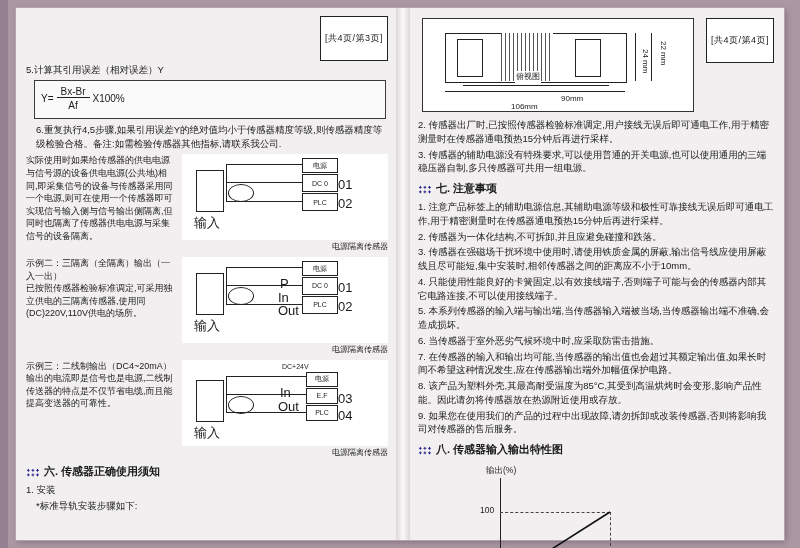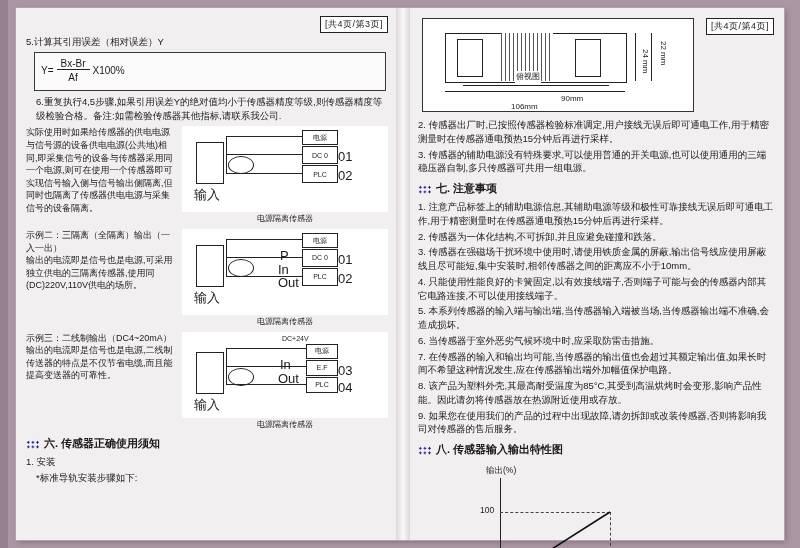--- a/index.html
+++ b/index.html
@@ -28,21 +28,21 @@
   }
   .col{
     position:absolute;top:0;height:532px;padding:8px 10px;box-sizing:border-box;
     font-size:9.5px;line-height:1.45;color:#1a1a1a;
   }
   .col.left{left:0;width:382px;}
   .col.right{left:392px;width:376px;}
 
   
   .pagetag{
-    display:inline-block;border:1px solid #222;padding:1px 4px;
+    display:inline-block;border:1px solid #222;padding:15px 4px;
     font-size:9px;background:#fff;letter-spacing:.5px;
   }
   .pagetag-wrap{text-align:right;margin-bottom:2px;}
   .sec-head{
     display:flex;align-items:center;gap:4px;margin:6px 0 3px;
     font-weight:bold;font-size:11px;
   }
   .dots{
     width:14px;height:11px;flex:0 0 14px;
     background-image:radial-gradient(#1b1b8a 38%,transparent 40%);
@@ -59,21 +59,21 @@
   .frac{display:flex;align-items:center;gap:3px;font-size:10px;}
   .frac .stack{display:inline-block;text-align:center;}
   .frac .num{border-bottom:1px solid #222;padding:0 4px;}
   .frac .den{padding:0 4px;}
   .legend{font-size:9px;line-height:1.5;}
 
   
   .ex-row{display:flex;gap:6px;margin-top:4px;}
   .ex-text{width:150px;flex:0 0 150px;font-size:9px;line-height:1.4;}
   .ex-fig{flex:1;position:relative;}
-  .fig-cap{text-align:center;font-size:8px;margin-top:1px;}
+  .fig-cap{text-align:right;font-size:8px;margin-top:1px;}
 
   
   .dg{position:relative;height:86px;background:#fff;border:0;}
   .dg .bx{position:absolute;border:1px solid #222;background:#fff;font-size:7px;
           display:flex;align-items:center;justify-content:center;text-align:center;line-height:1.1;}
   .dg .ln{position:absolute;background:#222;}
   .dg .lbl{position:absolute;font-size:13px;white-space:nowrap;}
   .dg .oval{position:absolute;border:1px solid #222;border-radius:50%;}
   .dg .sensor{position:absolute;border:1px solid #222;background:#fff;}
 
@@ -133,21 +133,21 @@
           <div class="lbl" style="left:156px;top:22px;">01</div>
           <div class="lbl" style="left:156px;top:41px;">02</div>
         </div>
         <div class="fig-cap">电源隔离传感器</div>
       </div>
     </div>
 
     <div class="ex-row">
       <div class="ex-text">
         <div>示例二：三隔离（全隔离）输出（一入一出）</div>
-        <div>输出的电流即是信号也是电源,可采用独立供电的三隔离传感器,使用同(DC)220V,110V供电的场所。</div>
+        <div>已按照传感器检验标准调定,可采用独立供电的三隔离传感器,使用同(DC)220V,110V供电的场所。</div>
       </div>
       <div class="ex-fig">
         <div class="dg">
           <div class="bx" style="left:120px;top:4px;width:34px;height:13px;">电源</div>
           <div class="bx" style="left:120px;top:20px;width:34px;height:16px;">DC 0</div>
           <div class="bx" style="left:120px;top:39px;width:34px;height:16px;">PLC</div>
           <div class="lbl" style="left:98px;top:18px;">P</div>
           <div class="lbl" style="left:96px;top:32px;">In</div>
           <div class="lbl" style="left:96px;top:45px;">Out</div>
           <div class="ln" style="left:44px;top:10px;width:76px;height:1px;"></div>

